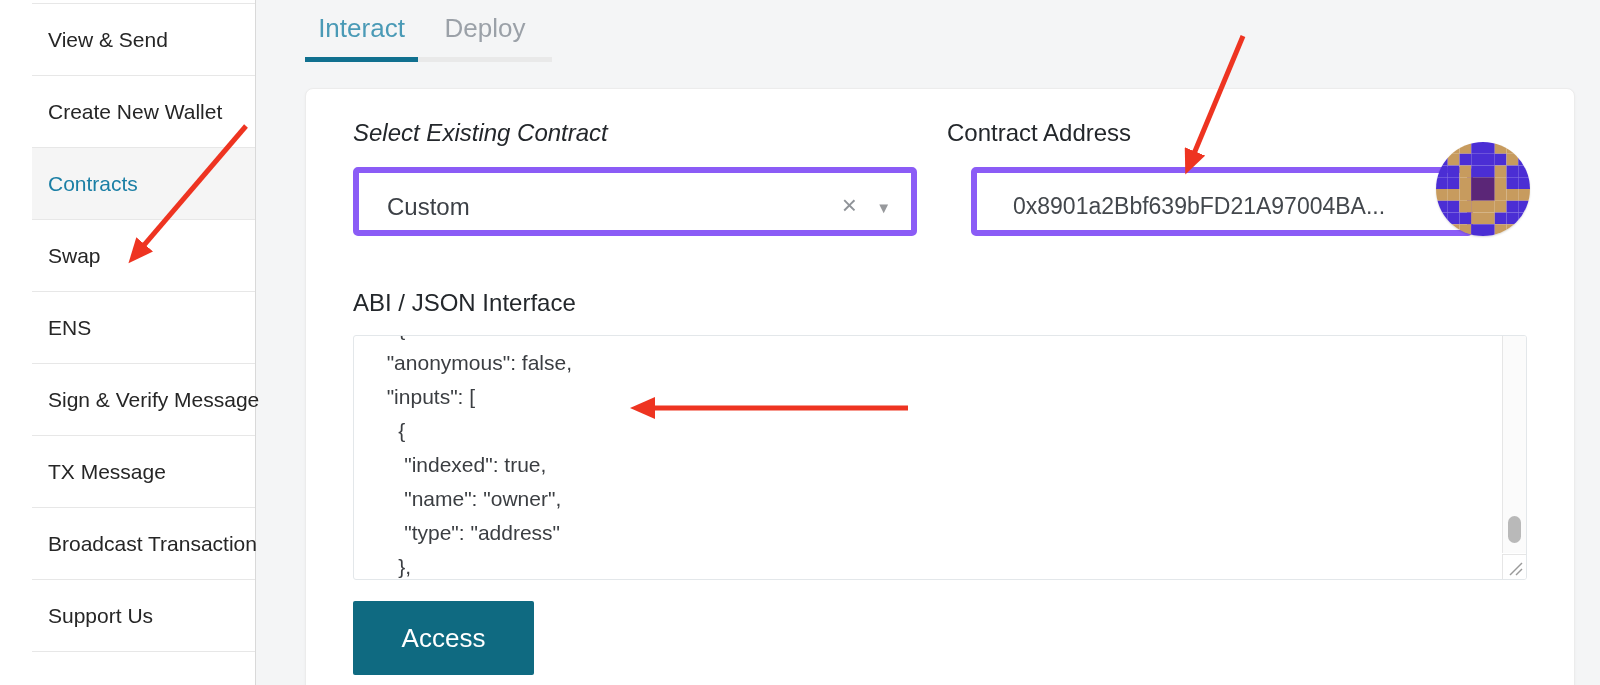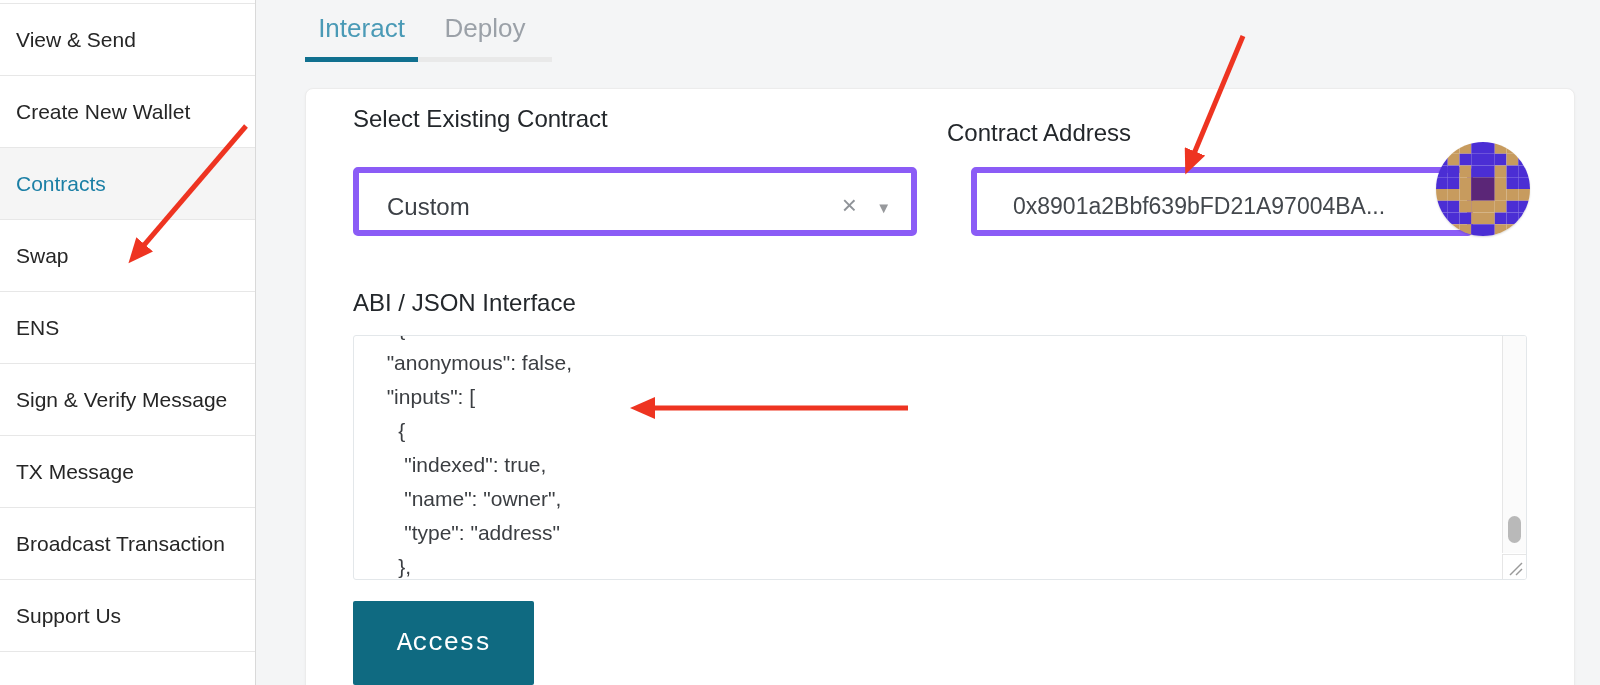--- a/index.html
+++ b/index.html
@@ -8,21 +8,21 @@
     font-family:"Liberation Sans","DejaVu Sans",sans-serif;
     background:#f4f5f6;
     color:#26292c;
     position:relative;
   }
   .app { position:absolute; left:0; top:0; width:1600px; height:685px; }
 
   
   .sidebar {
     position:absolute; left:0; top:0; width:256px; height:685px;
-    background:#ffffff; border-right:1px solid #d9d9d9;
+    background:#ffffff; border-right:1px solid #d9d9d9;padding-left:32px;
   }
   .sidebar-list { margin-top:3px; border-top:1px solid #e7e7e7; }
   .side-item {
     height:72px; line-height:71px; padding-left:16px;
     font-size:21px; color:#262626; border-bottom:1px solid #e7e7e7;
     cursor:pointer; white-space:nowrap; background:#ffffff;
   }
   .side-item.active { background:#f5f5f5; color:#1b7fa5; }
 
   
@@ -34,21 +34,21 @@
   .tab-bar.active   { left:305px; width:113px; background:#10708f; }
   .tab-bar.inactive { left:418px; width:134px; background:#e9e9e9; }
 
   
   .card {
     position:absolute; left:305px; top:88px; width:1270px; height:640px;
     background:#ffffff; border:1px solid #ececec; border-radius:8px;
     box-shadow:0 1px 3px rgba(0,0,0,0.04);
   }
   .field-label { position:absolute; font-size:24px; color:#23272b; }
-  .label-select  { left:47px;  top:16px; }
+  .label-select  { left:47px;  top:30px;font-style:italic; }
   .label-address { left:641px; top:30px; }
   .label-abi     { left:47px;  top:200px; }
 
   .box {
     position:absolute; top:78px; height:69px; background:#fff;
     border:6px solid #8b5cf6; border-radius:5px;
   }
   .select-box { left:47px; width:564px; cursor:pointer; }
   .select-value { position:absolute; left:28px; top:0; height:67px; line-height:67px;
                   font-size:24px; color:#3c4046; }
@@ -85,23 +85,23 @@
   }
   .resize-corner {
     position:absolute; right:0; bottom:0; width:24px; height:25px;
     background:#ffffff; border-left:1px solid #e6e6e6; border-top:1px solid #e6e6e6;
     cursor:nwse-resize;
   }
   .resize-corner svg { position:absolute; right:3px; bottom:3px; }
 
   
   .access-btn {
-    position:absolute; left:47px; top:512px; width:181px; height:84px;
+    position:absolute; left:47px; top:512px; width:181px; height:74px;
     background:#0f6a81; color:#ffffff; font-size:26px; border:none; border-radius:2px;
-    font-family:Liberation Mono, monospace; cursor:pointer;
+    font-family:Liberation Sans, sans-serif; cursor:pointer;
   }
 
   
   .arrow-overlay { position:absolute; left:0; top:0; width:1600px; height:685px;
                    pointer-events:none; }
 </style>
 </head>
 <body>
 
 <div class="app">

